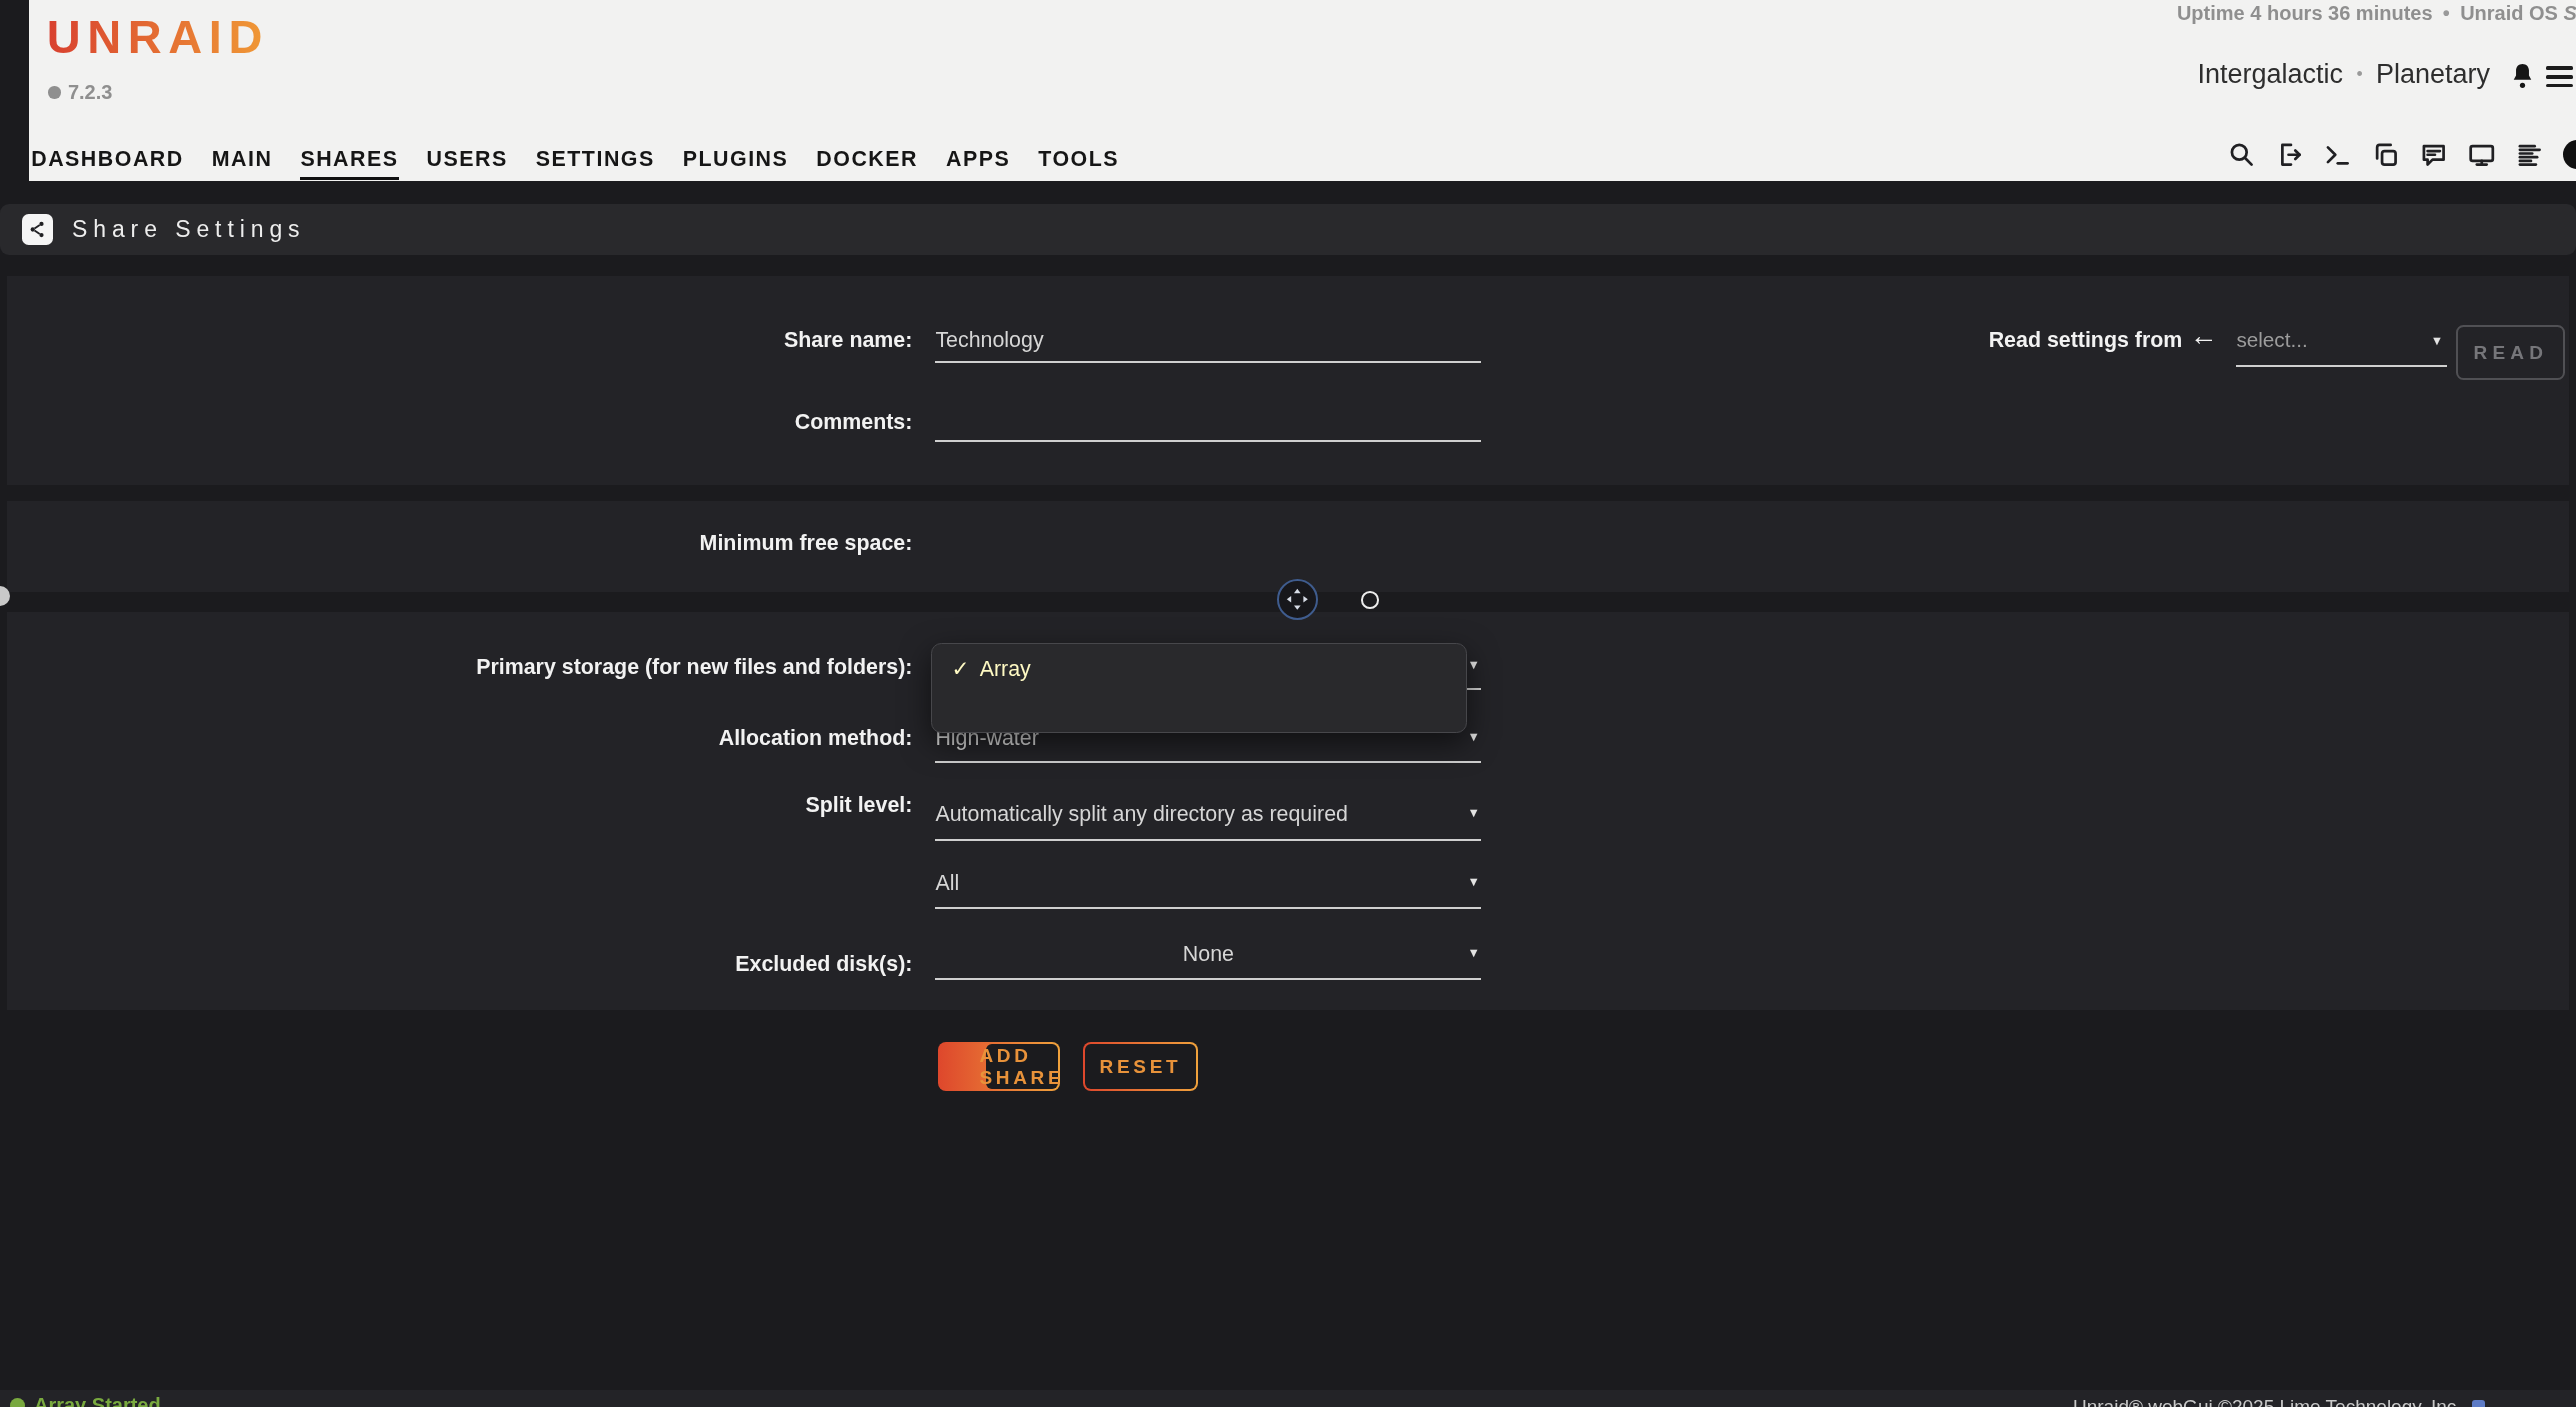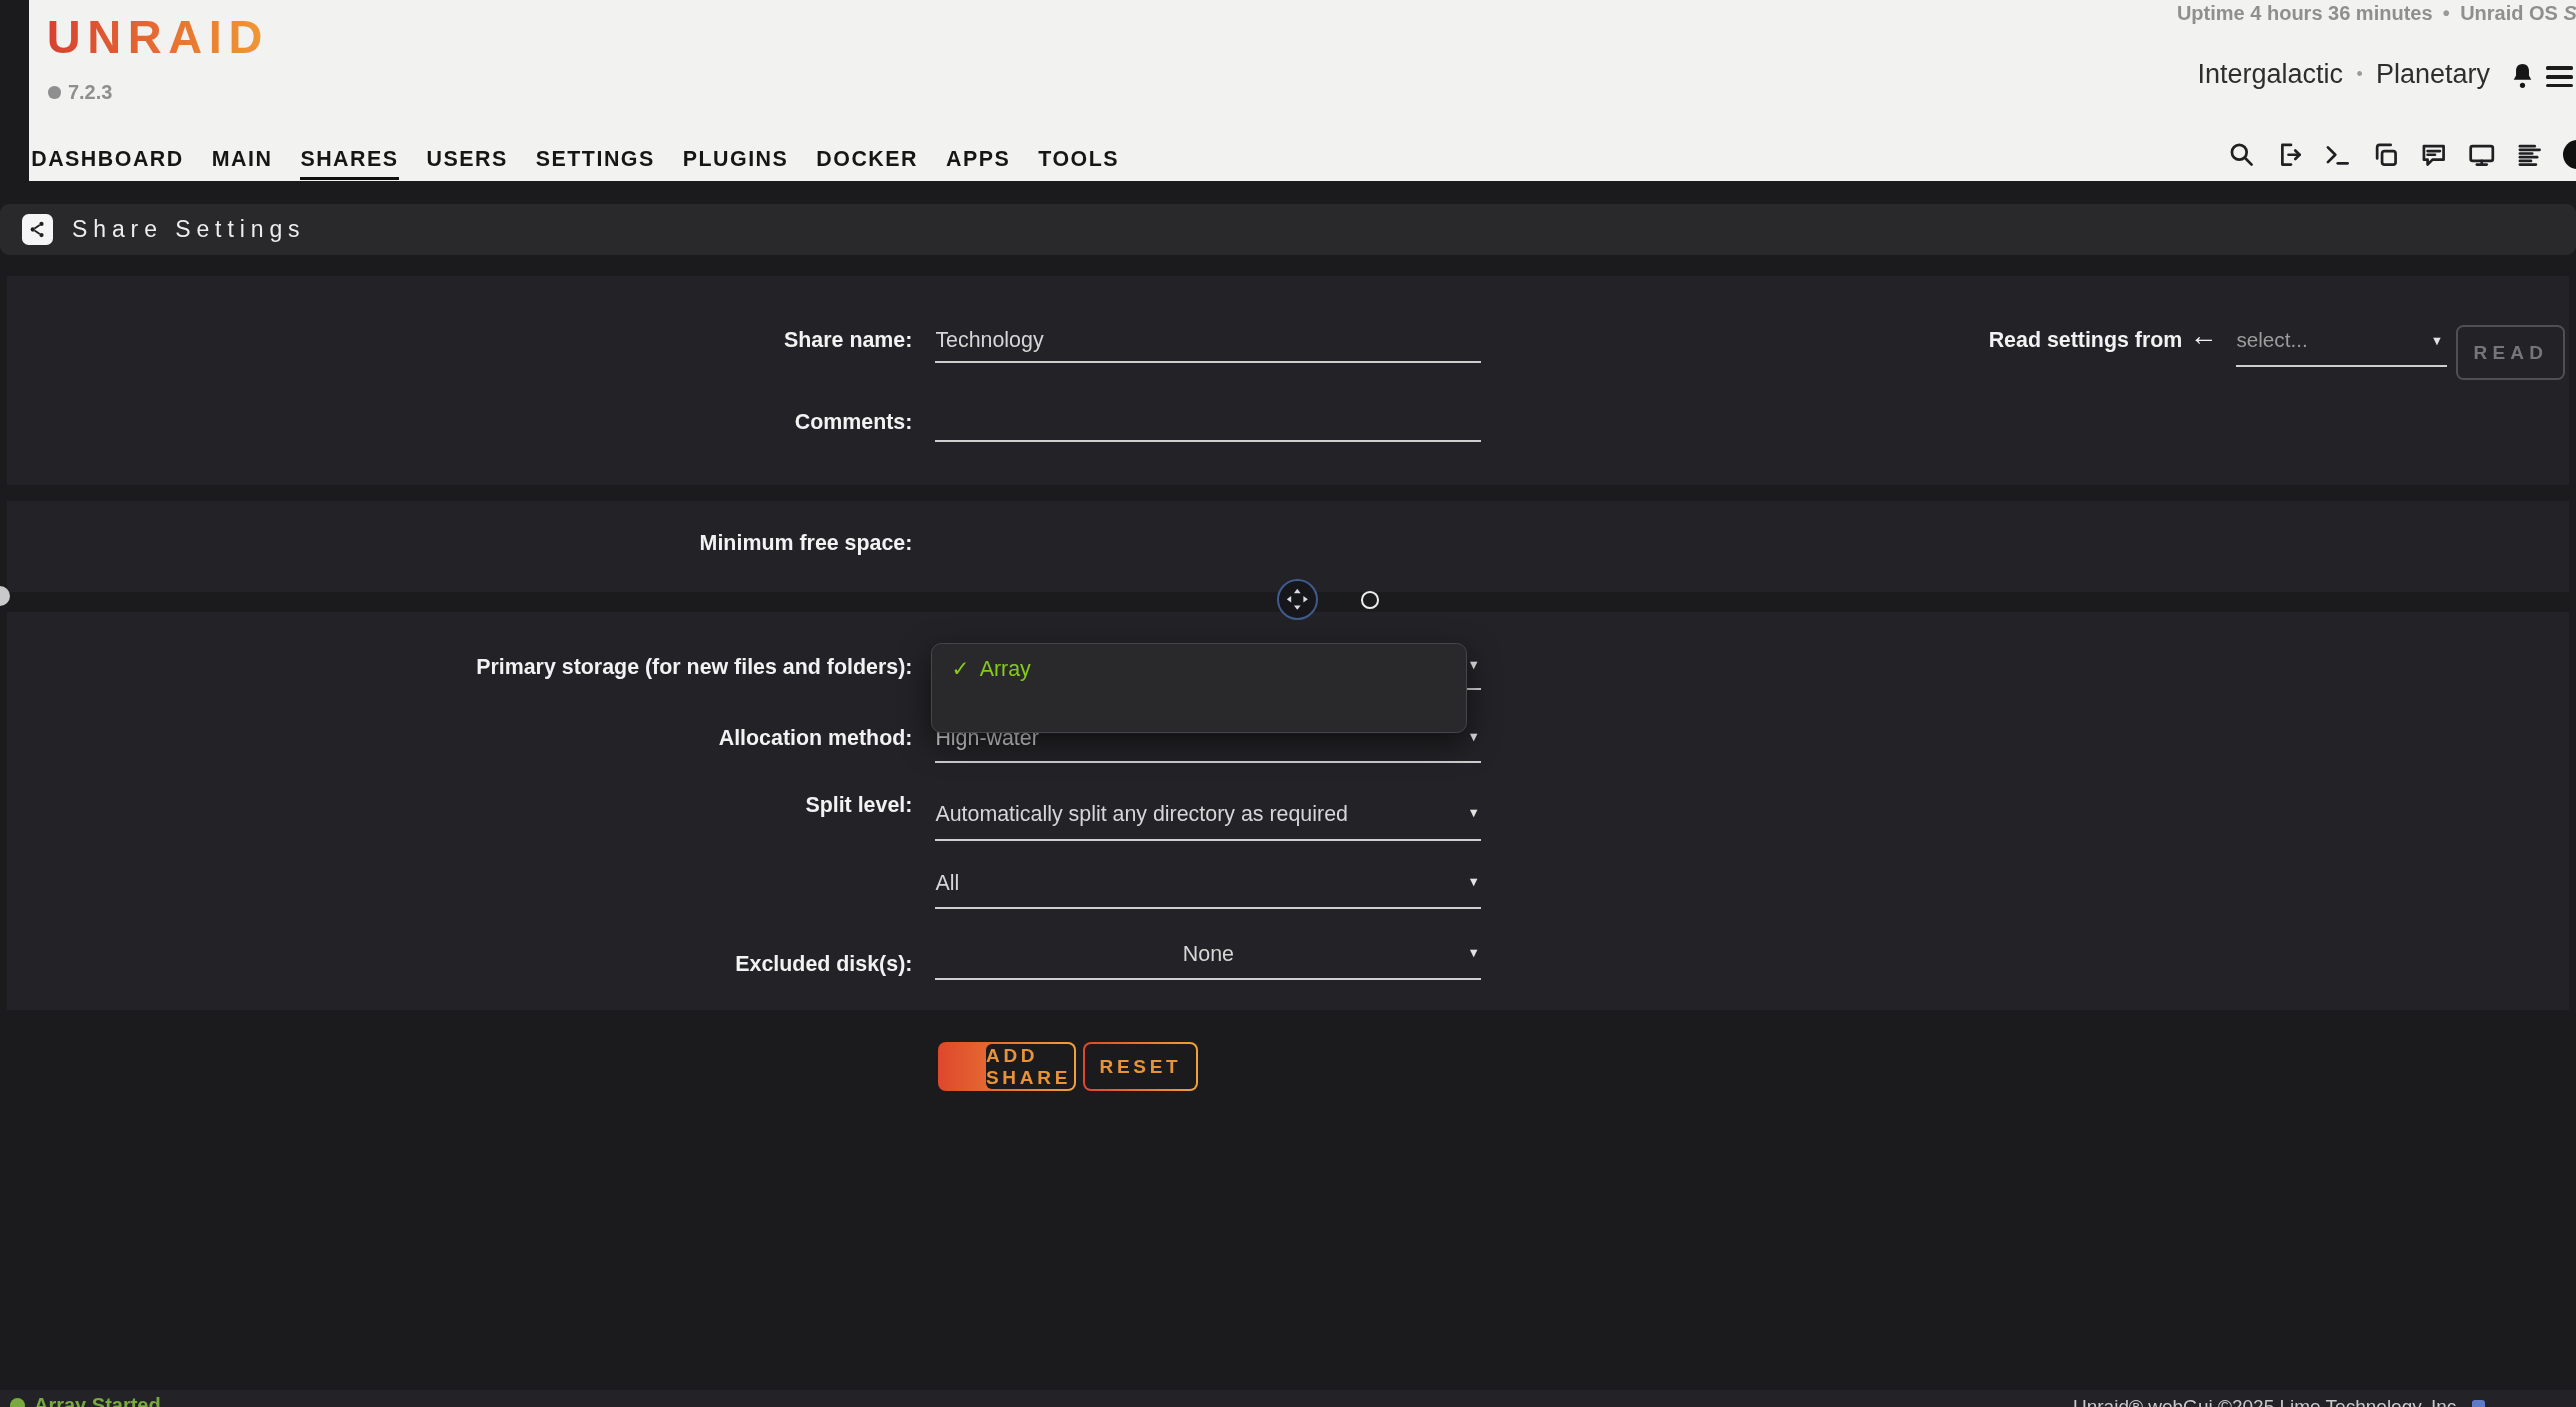--- a/index.html
+++ b/index.html
@@ -48,30 +48,30 @@
   #rs-label{position:absolute;left:1726px;width:449px;top:52px;text-align:right;font-weight:bold;font-size:21.4px;color:#f2f2f2;white-space:nowrap;}
   #rs-arrow{position:absolute;left:2182px;top:44px;font-size:28px;color:#f2f2f2;font-weight:bold;}
   #rs-select{position:absolute;left:2229px;top:52px;width:211px;height:39px;border-bottom:2.2px solid #cfcfcf;
     color:#9c9c9c;font-size:20.7px;box-sizing:border-box;}
   #rs-select .caret{top:5.9px;right:4.4px;}
   #read-btn{position:absolute;left:2449px;top:49px;width:109px;height:55px;border:2.2px solid #505054;border-radius:7.4px;
     color:#76767a;font-size:19px;font-weight:bold;letter-spacing:5.2px;display:flex;align-items:center;justify-content:center;box-sizing:border-box;}
   
   #dropdown{position:absolute;left:924px;top:31px;width:536px;height:90px;background:#29292c;
     border:1.5px solid #47474b;border-radius:10.3px;box-shadow:0 10.3px 29.5px rgba(0,0,0,.55);z-index:5;box-sizing:border-box;}
-  .opt-array{position:absolute;left:19px;top:11.8px;color:#84cc16;font-size:21.4px;cursor:pointer;}
+  .opt-array{position:absolute;left:19px;top:11.8px;color:#fef9c3;font-size:21.4px;cursor:pointer;}
   .opt-array .check{margin-right:10.3px;}
   .opt-cache{position:absolute;left:7.4px;right:7.4px;top:44px;height:35px;background:#3a71d9;border-radius:5.2px;
     color:#ffffff;font-size:21.4px;line-height:35px;padding-left:22px;cursor:pointer;}
   
   .grad-btn{position:absolute;top:1042px;height:49px;padding:2.2px;border-radius:8px;
     background:linear-gradient(90deg,#de472c,#f0a23c);box-sizing:border-box;cursor:pointer;}
   .grad-btn .inner{width:100%;height:100%;background:#1b1b1e;border-radius:5.9px;display:flex;align-items:center;
     justify-content:center;color:#e8923a;font-weight:bold;font-size:19px;letter-spacing:3.7px;box-sizing:border-box;}
-  #btn-add{left:938px;width:138px;padding-left:48px;}
+  #btn-add{left:938px;width:122px;padding-left:48px;}
   #btn-reset{left:1083px;width:115px;}
   
   #footer{position:absolute;left:0;right:0;bottom:0;height:17.7px;background:#232327;overflow:hidden;}
   #array-status{position:absolute;left:10.3px;top:3.7px;display:flex;gap:8.9px;align-items:center;
     color:#79a93f;font-weight:bold;font-size:20px;white-space:nowrap;}
   #array-status .st-dot{width:14.8px;height:14.8px;border-radius:50%;background:#79a93f;flex:none;}
   #copyright{position:absolute;left:2073px;top:5.2px;font-size:19px;color:#c9c9c9;white-space:nowrap;display:flex;gap:10.3px;align-items:center;}
   #copyright .heart{width:13.3px;height:13.3px;background:#5d7bc6;border-radius:3px;display:inline-block;}
   
   #autoscroll{position:absolute;left:1277px;top:579px;width:41px;height:41px;border-radius:50%;background:#17171b;

